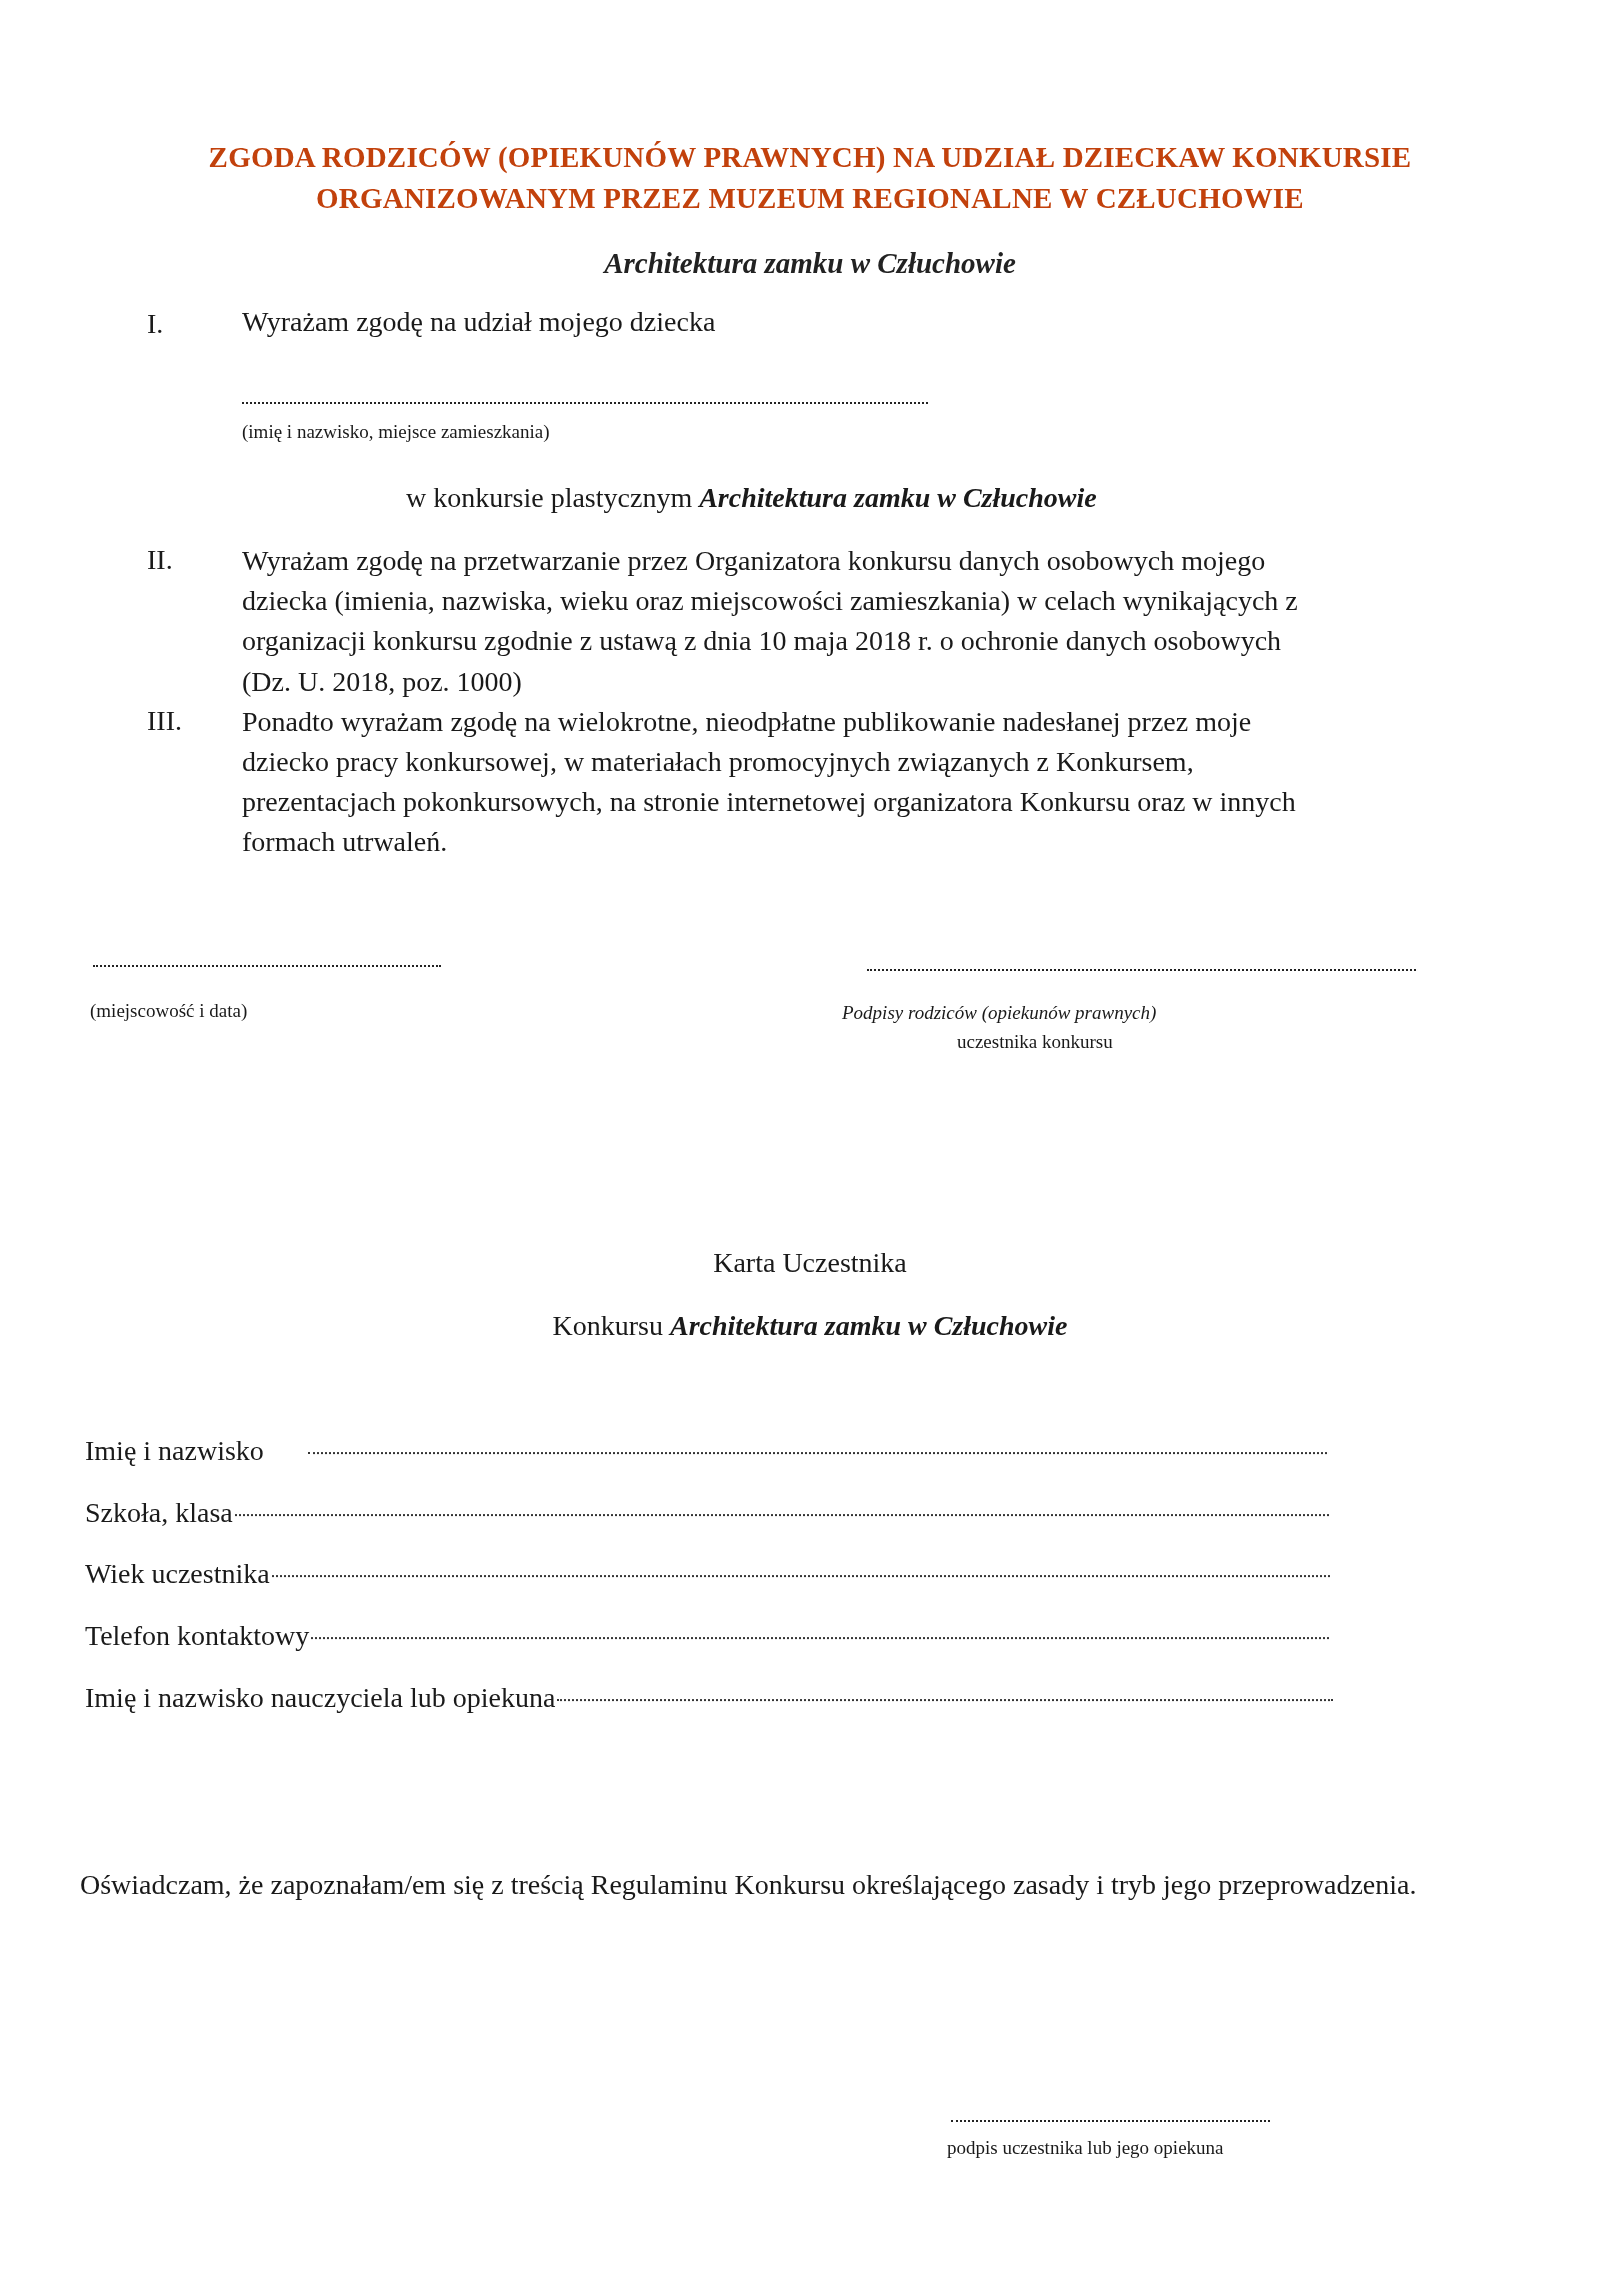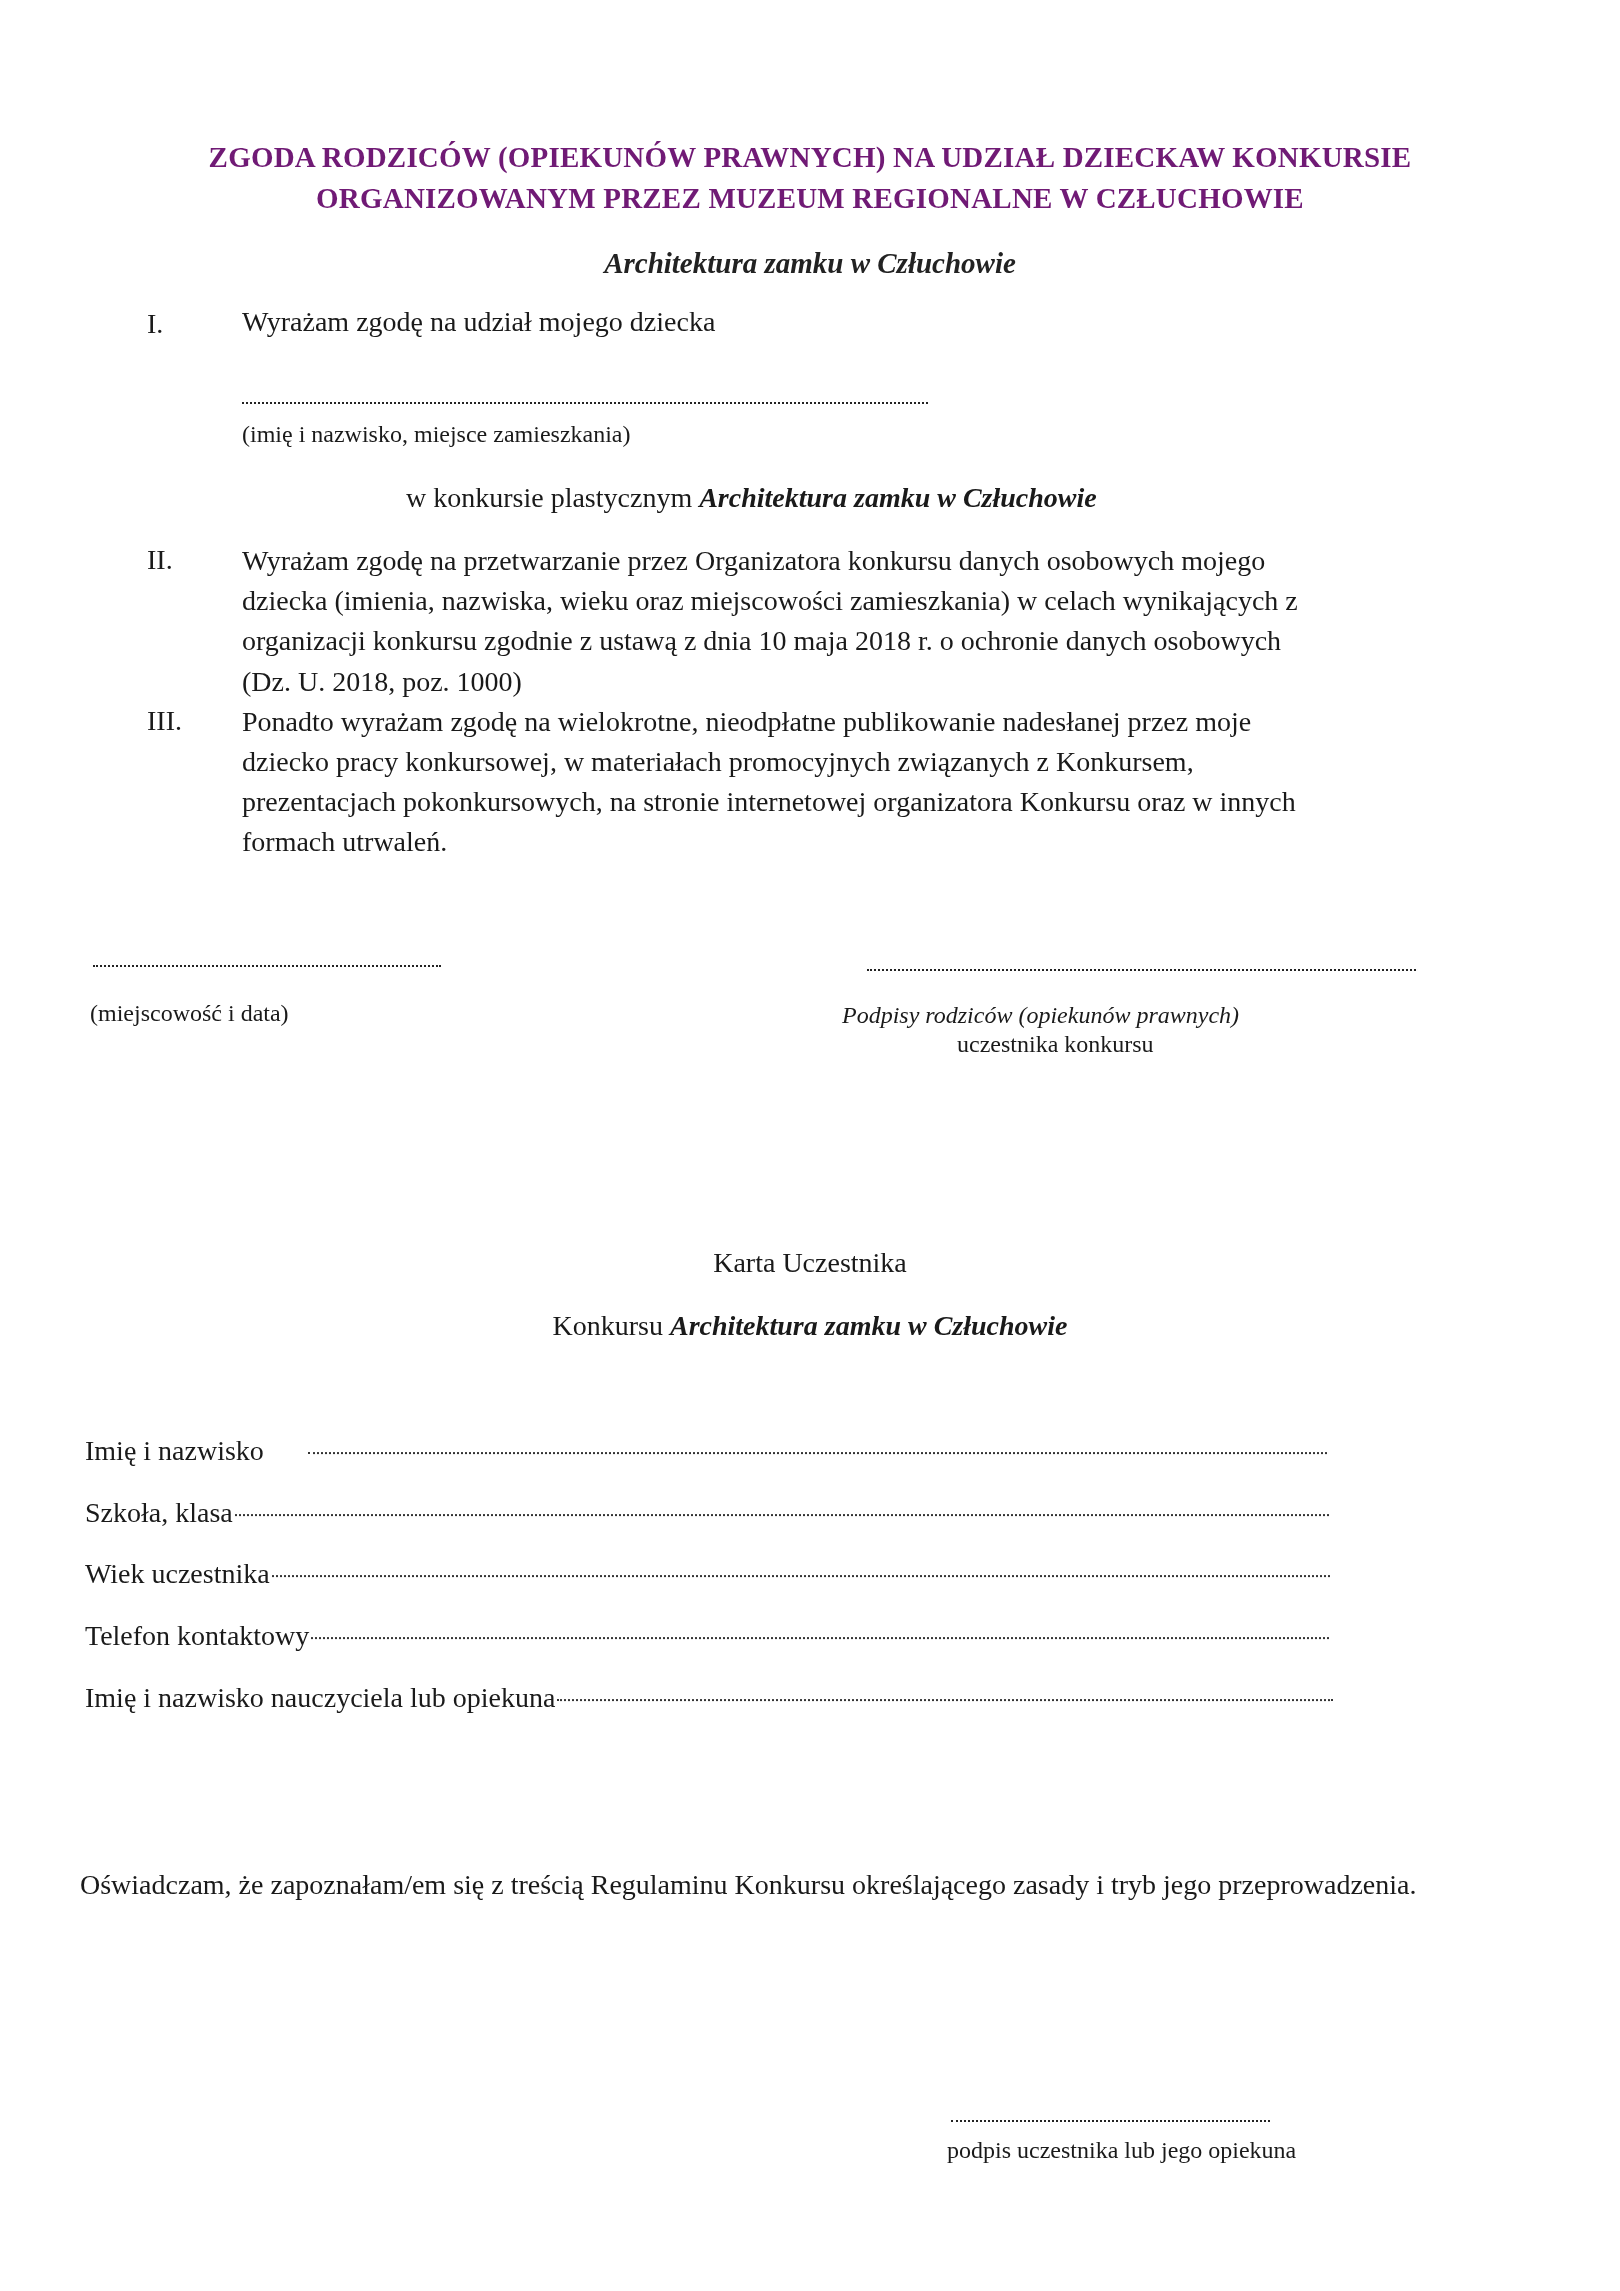--- a/index.html
+++ b/index.html
@@ -4,28 +4,28 @@
 <style>
   html, body { margin: 0; padding: 0; background: #ffffff; }
   body {
     width: 1620px; height: 2292px; position: relative; overflow: hidden;
     font-family: "Liberation Serif", "DejaVu Serif", serif;
     color: #1a1a1a;
   }
   .abs { position: absolute; white-space: nowrap; }
   .title {
     font-weight: bold; font-size: 29px; text-align: center;
-    left: 0; width: 1620px; letter-spacing: 0.2px; color: #701a75;
+    left: 0; width: 1620px; letter-spacing: 0.2px; color: #c2410c;
   }
   .subtitle {
     font-weight: bold; font-style: italic; font-size: 29px;
     text-align: center; left: 0; width: 1620px; color: #222;
   }
   .body-text { font-size: 28px; line-height: 40px; }
-  .small { font-size: 24px; }
+  .small { font-size: 19px; }
   .roman { font-size: 28px; }
   .dots-line {
     border-bottom: 2.9px dotted #222; height: 0;
   }
   .bi { font-weight: bold; font-style: italic; }
   .para { position: absolute; font-size: 28px; line-height: 40px; white-space: normal; }
   .field-row { position: absolute; left: 85px; font-size: 28px; display: flex; align-items: baseline; }
   .field-row .fill { flex: 1; border-bottom: 2.9px dotted #333; margin-left: 2px; transform: translateY(-5.9px); }
   .justify { text-align: justify; text-align-last: left; white-space: normal; }
 </style>

